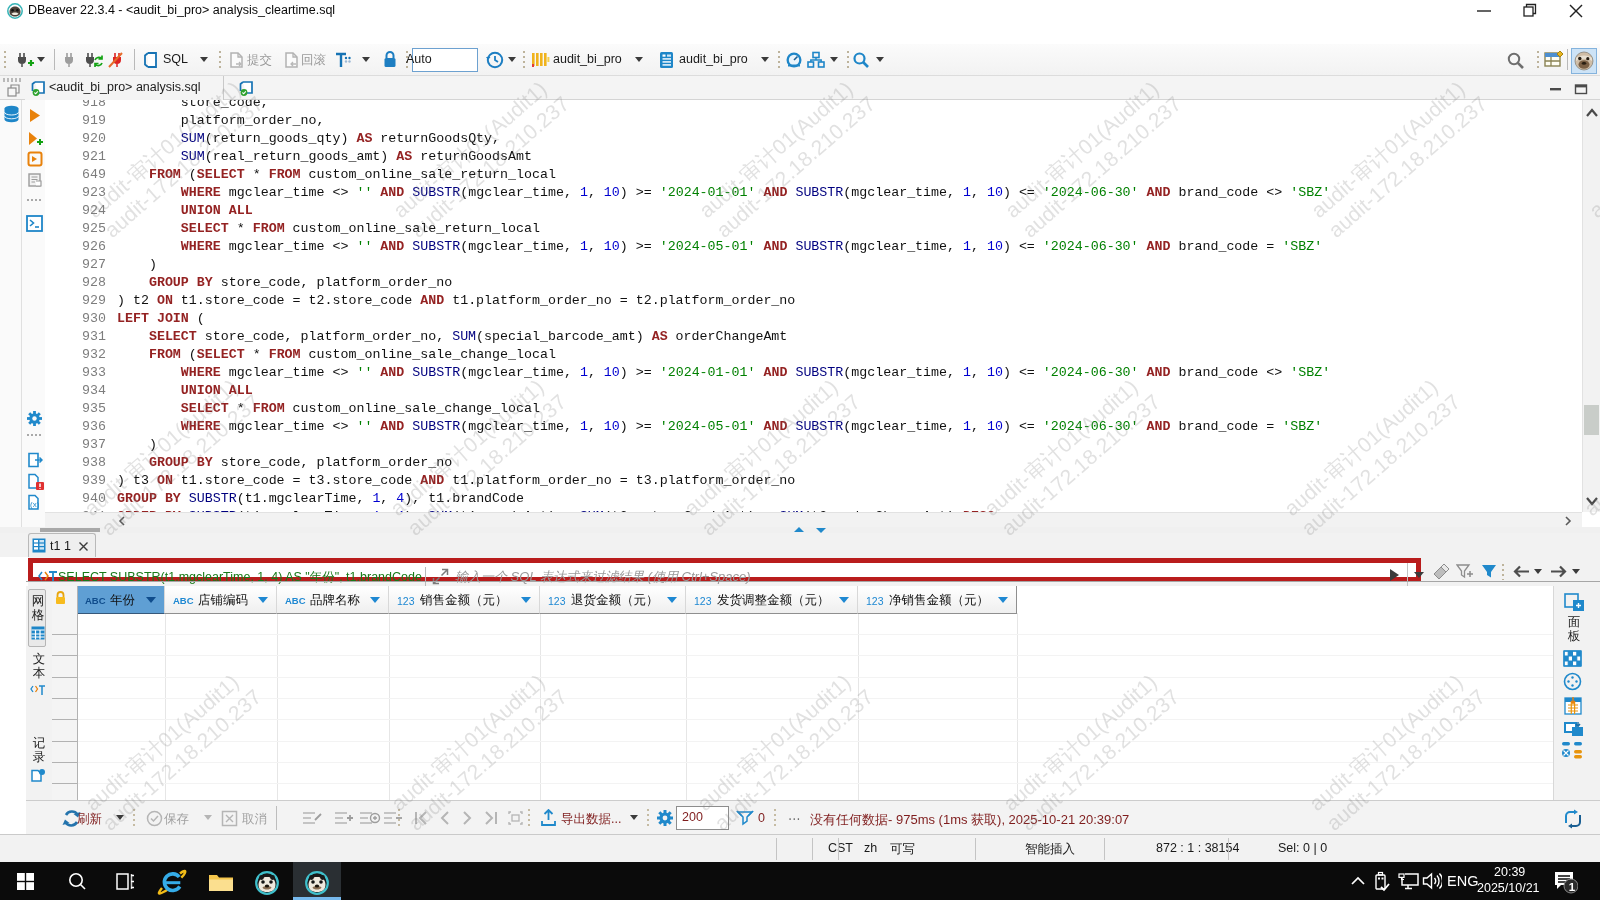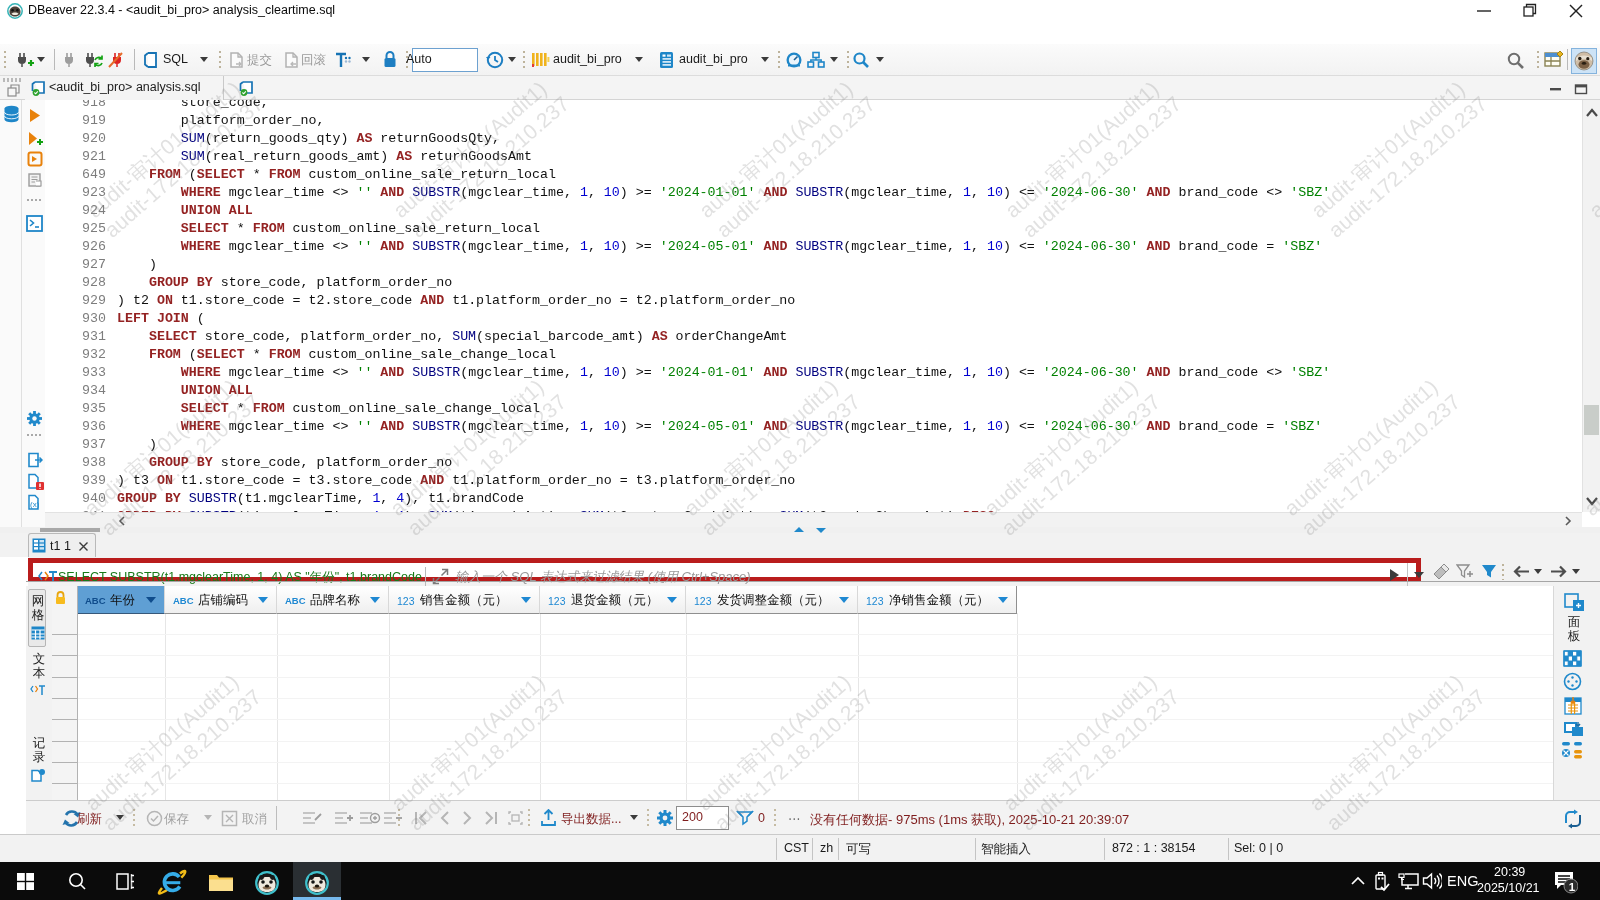--- a/index.html
+++ b/index.html
@@ -63,21 +63,21 @@
 .gh { position:absolute; top:586px; height:28px; background:linear-gradient(#ffffff,#efefef); border-right:1px solid #d8d8d8; border-bottom:1px solid #8f8f8f; font-size:12.5px; color:#111; }
 .gh .pre { color:#1e88d2; font-size:9.5px; font-weight:bold; position:absolute; top:9px; }
 .gh .nm { position:absolute; top:6px; }
 .gh .dn { position:absolute; top:11px; right:8px; width:0; height:0; border-left:5px solid transparent; border-right:5px solid transparent; border-top:6px solid #1e88d2; }
 
 
 #rtoolbar { left:26px; top:800px; width:1574px; height:34px; background:#f3f3f3; border-top:1px solid #cccccc; }
 .rt { position:absolute; font-size:12.5px; color:#7f1d1d; top:10px; }
 .rt.gray { color:#a0a0a0; }
 #status { left:0; top:834px; width:1600px; height:28px; background:#f2f2f2; border-top:1px solid #cacaca; font-size:12.5px; color:#1a1a1a; }
-#status span { position:absolute; top:6px; }
+#status span { position:absolute; top:6px;margin-left:44px; }
 .ssep { position:absolute; top:3px; width:1px; height:22px; background:#c4c4c4; }
 
 
 #taskbar { left:0; top:862px; width:1600px; height:38px; background:#0b0b0b; }
 
 
 .wm { position:absolute; transform:rotate(-41deg); transform-origin:left top; font-size:21px; line-height:26px; letter-spacing:0.2px; color:rgba(128,128,128,0.24); white-space:nowrap; pointer-events:none; }
 </style>
 </head>
 <body>

